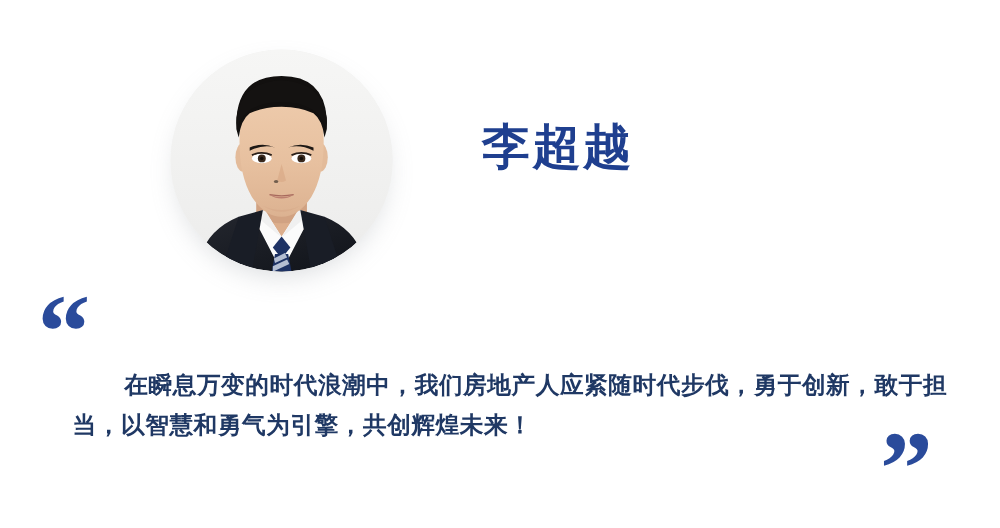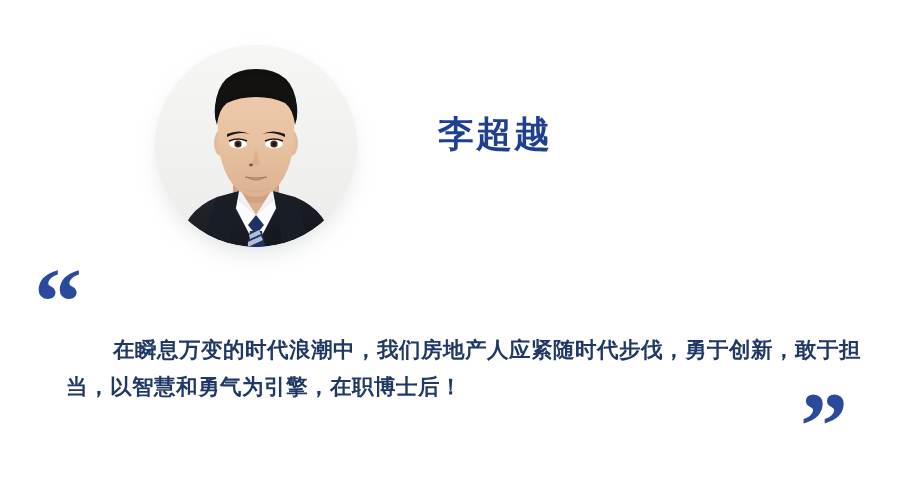--- a/index.html
+++ b/index.html
@@ -53,21 +53,21 @@
   .portrait svg { display: block; width: 202px; height: 202px; }
 
   
   .name-block {
     position: absolute;
     left: 438px;
     top: 112px;
   }
   .person-name {
     font-family: "Liberation Sans", "DejaVu Sans", sans-serif;
-    font-size: 36px;
+    font-size: 44px;
     font-weight: 700;
     letter-spacing: 2px;
     line-height: 44px;
     color: #1f3f8f;
     white-space: nowrap;
   }
   .person-title {
     font-family: "Liberation Sans", "DejaVu Sans", sans-serif;
     font-size: 31px;
     font-weight: 700;
@@ -200,15 +200,15 @@
     </div>
   </div>
 
   <div class="name-block">
     <div class="person-name">李超越</div>
   </div>
 
   <div class="quote-mark quote-open">“</div>
   <div class="quote-mark quote-close">”</div>
 
-  <div class="quote-body">在瞬息万变的时代浪潮中，我们房地产人应紧随时代步伐，勇于创新，敢于担当，以智慧和勇气为引擎，在职博士后！</div>
+  <div class="quote-body">在瞬息万变的时代浪潮中，我们房地产人应紧随时代步伐，勇于创新，敢于担当，以智慧和勇气为引擎，共创辉煌未来！</div>
 
 </div>
 
 </body></html>

